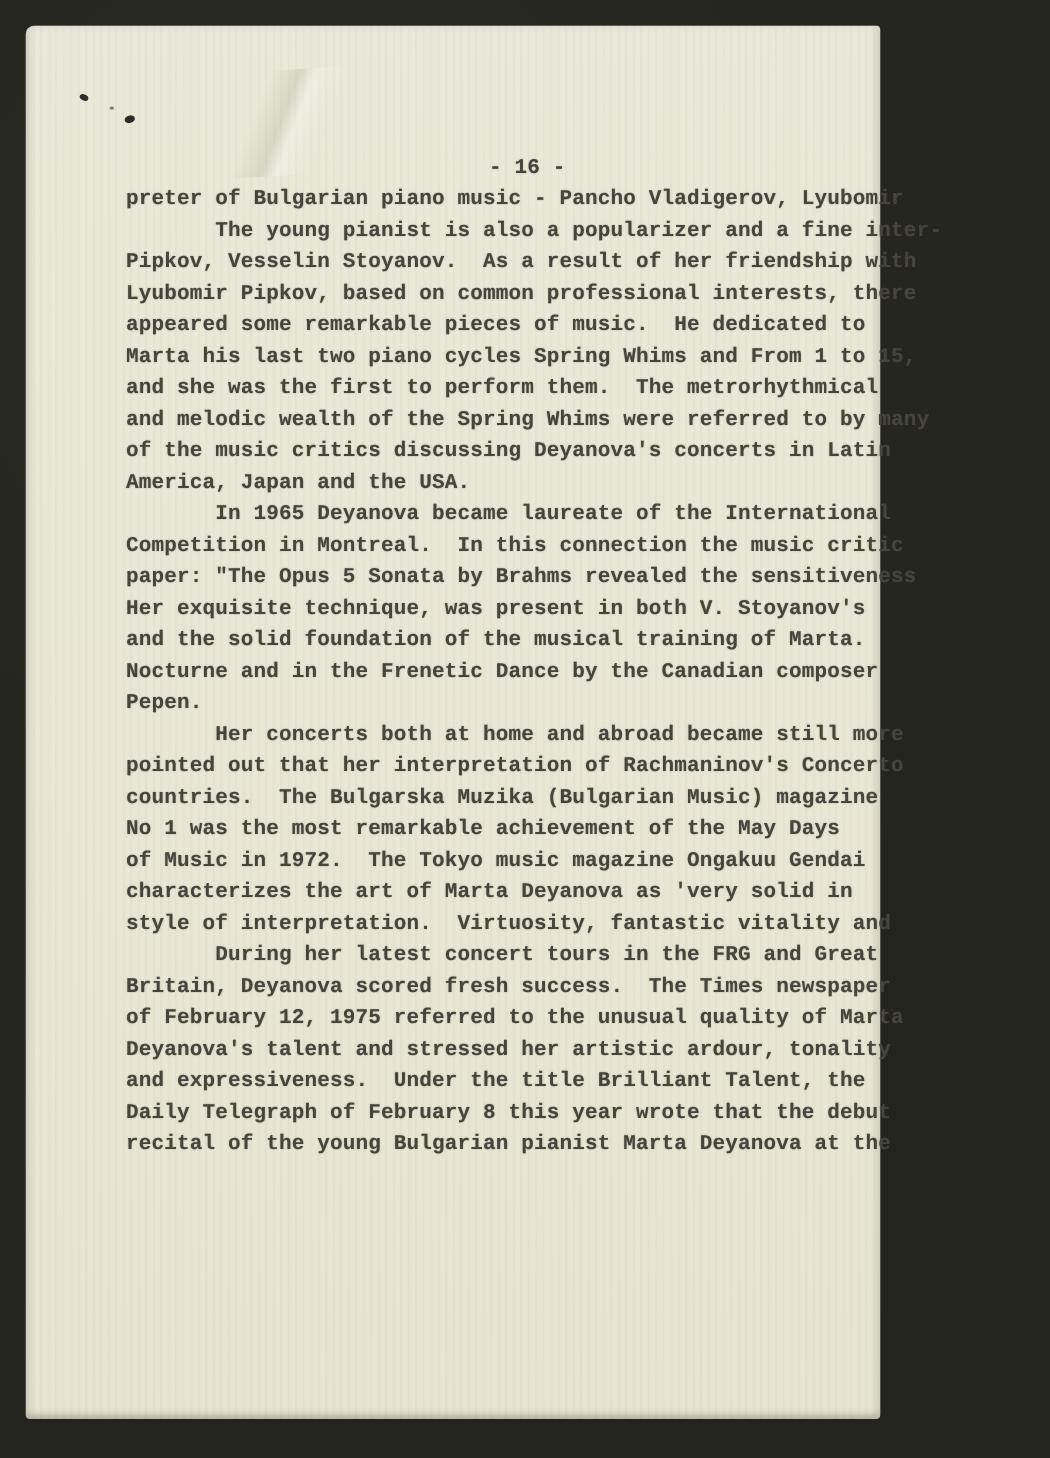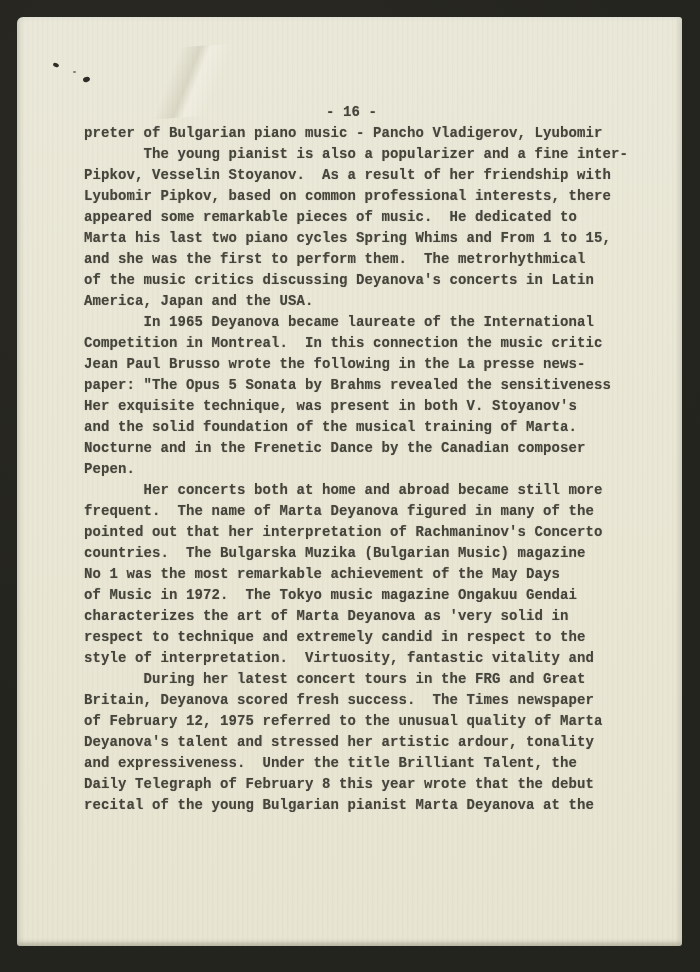--- a/index.html
+++ b/index.html
@@ -16,21 +16,21 @@
     left: 0; top: 0;
     width: 700px; height: 972px;
     background:
       radial-gradient(circle at 30% 20%, rgba(70,70,60,0.18), rgba(0,0,0,0) 60%),
       #24241e;
   }
   .paper {
     position: absolute;
     left: 17px;
     top: 17px;
-    width: 665px;
+    width: 570px;
     height: 929px;
     background:
       repeating-linear-gradient(90deg,
         rgba(120,115,90,0.05) 0px, rgba(120,115,90,0.00) 2px,
         rgba(255,255,250,0.03) 3px, rgba(120,115,90,0.00) 5px),
       linear-gradient(180deg, #eae8d8 0%, #e9e6d4 60%, #e7e4d1 100%);
     border-radius: 6px 3px 3px 3px;
     box-shadow:
       inset 0 2px 4px rgba(255,255,255,0.35),
       inset 0 -3px 5px rgba(70,70,50,0.25),
@@ -89,42 +89,40 @@
       <div class="line page-number">- 16 -</div>
       <div id="paragraphs">
           <div class="para">
             <div class="line">preter of Bulgarian piano music - Pancho Vladigerov, Lyubomir</div>
             <div class="line">       The young pianist is also a popularizer and a fine inter-</div>
             <div class="line">Pipkov, Vesselin Stoyanov.  As a result of her friendship with</div>
             <div class="line">Lyubomir Pipkov, based on common professional interests, there</div>
             <div class="line">appeared some remarkable pieces of music.  He dedicated to</div>
             <div class="line">Marta his last two piano cycles Spring Whims and From 1 to 15,</div>
             <div class="line">and she was the first to perform them.  The metrorhythmical</div>
+            <div class="line">and melodic wealth of the Spring Whims were referred to by many</div>
             <div class="line">of the music critics discussing Deyanova's concerts in Latin</div>
             <div class="line">America, Japan and the USA.</div>
           </div>
           <div class="para">
             <div class="line">       In 1965 Deyanova became laureate of the International</div>
             <div class="line">Competition in Montreal.  In this connection the music critic</div>
-            <div class="line">Jean Paul Brusso wrote the following in the La presse news-</div>
             <div class="line">paper: "The Opus 5 Sonata by Brahms revealed the sensitiveness</div>
             <div class="line">Her exquisite technique, was present in both V. Stoyanov's</div>
             <div class="line">and the solid foundation of the musical training of Marta.</div>
             <div class="line">Nocturne and in the Frenetic Dance by the Canadian composer</div>
             <div class="line">Pepen.</div>
           </div>
           <div class="para">
             <div class="line">       Her concerts both at home and abroad became still more</div>
-            <div class="line">frequent.  The name of Marta Deyanova figured in many of the</div>
             <div class="line">pointed out that her interpretation of Rachmaninov's Concerto</div>
             <div class="line">countries.  The Bulgarska Muzika (Bulgarian Music) magazine</div>
             <div class="line">No 1 was the most remarkable achievement of the May Days</div>
             <div class="line">of Music in 1972.  The Tokyo music magazine Ongakuu Gendai</div>
             <div class="line">characterizes the art of Marta Deyanova as 'very solid in</div>
-            <div class="line">respect to technique and extremely candid in respect to the</div>
             <div class="line">style of interpretation.  Virtuosity, fantastic vitality and</div>
           </div>
           <div class="para">
             <div class="line">       During her latest concert tours in the FRG and Great</div>
             <div class="line">Britain, Deyanova scored fresh success.  The Times newspaper</div>
             <div class="line">of February 12, 1975 referred to the unusual quality of Marta</div>
             <div class="line">Deyanova's talent and stressed her artistic ardour, tonality</div>
             <div class="line">and expressiveness.  Under the title Brilliant Talent, the</div>
             <div class="line">Daily Telegraph of February 8 this year wrote that the debut</div>
             <div class="line">recital of the young Bulgarian pianist Marta Deyanova at the</div>

